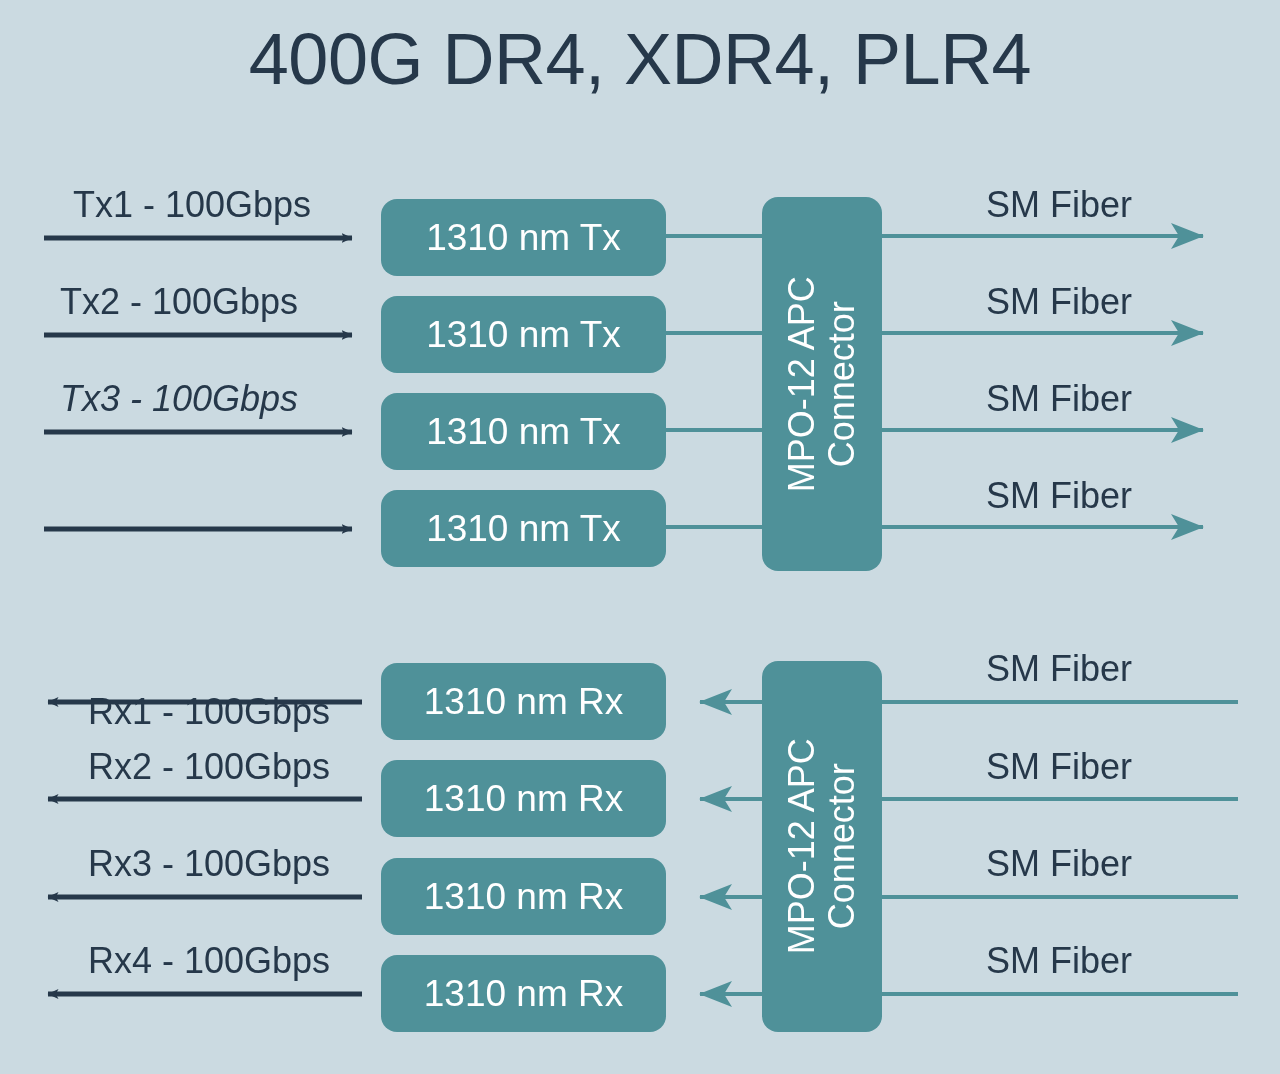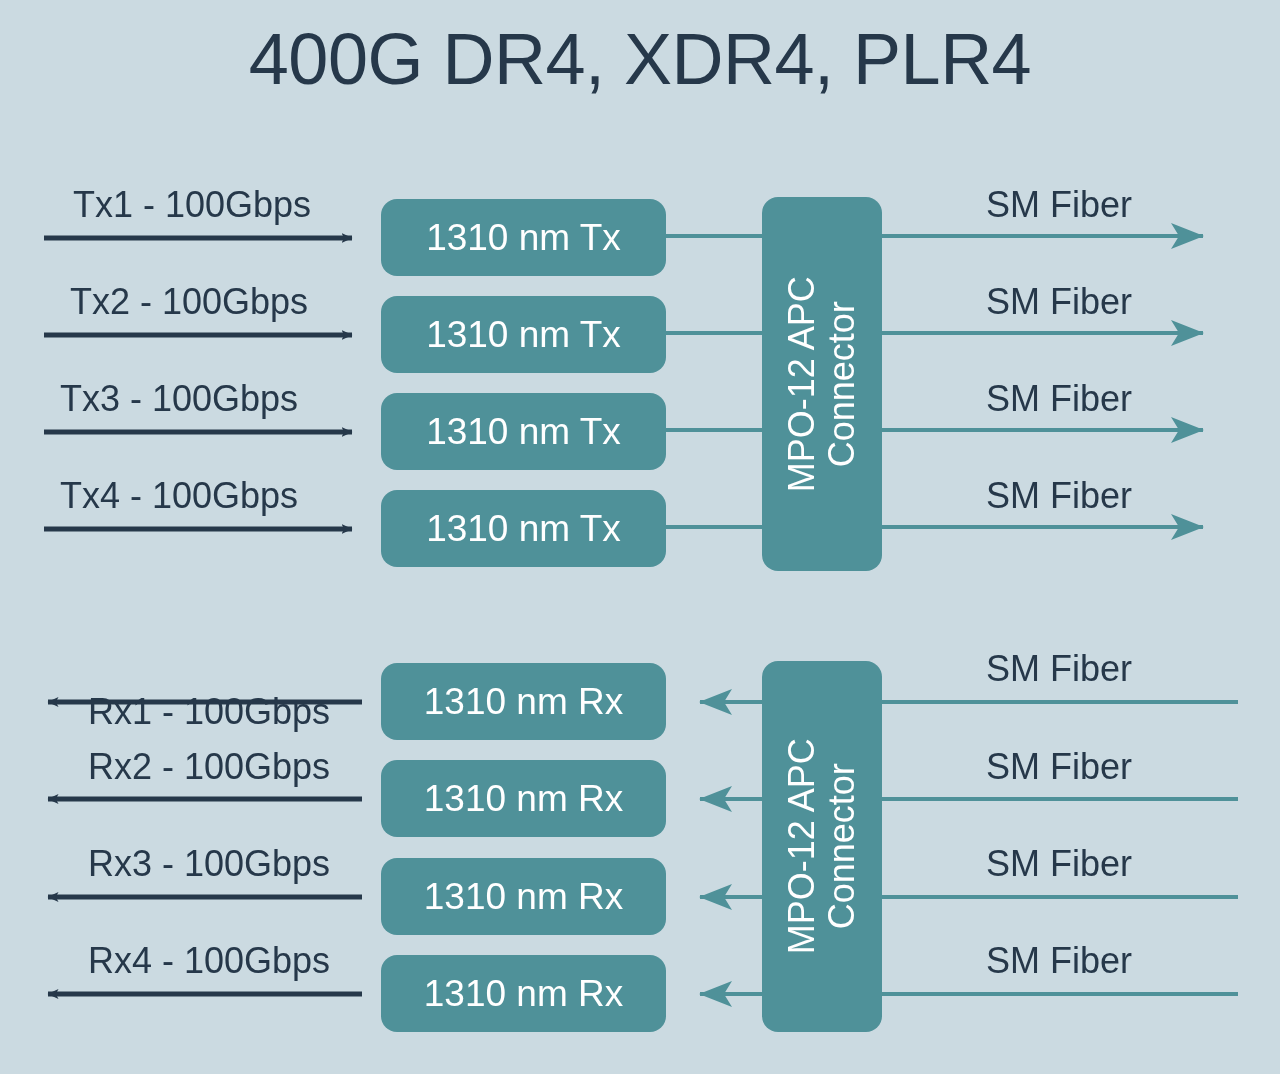--- a/index.html
+++ b/index.html
@@ -133,23 +133,22 @@
 
     <g>
       <line x1="881" y1="702" x2="1238" y2="702" stroke="#4f9199" stroke-width="4"></line>
       <line x1="881" y1="799" x2="1238" y2="799" stroke="#4f9199" stroke-width="4"></line>
       <line x1="881" y1="897" x2="1238" y2="897" stroke="#4f9199" stroke-width="4"></line>
       <line x1="881" y1="994" x2="1238" y2="994" stroke="#4f9199" stroke-width="4"></line>
     </g>
   </svg>
 
   <div class="edge-label" style="left:60px; top:184px;margin-left:13px;">Tx1 - 100Gbps</div>
-  <div class="edge-label" style="left:70px; top:281px;text-align:right;">Tx2 - 100Gbps</div>
-  <div class="edge-label" style="left:60px; top:378px;">Tx3 - 100Gbps</div>
-  <div class="edge-label" style="left:60px; top:475px;">Tx4 - 100Gbps</div>
+  <div class="edge-label" style="left:60px; top:281px;text-align:right;">Tx2 - 100Gbps</div>
+  <div class="edge-label" style="left:60px; top:378px;font-style:italic;">Tx3 - 100Gbps</div>
 
   <div class="tealbox lane-box" style="top:199px;">
     <span>1310 nm Tx</span>
   </div>
   <div class="tealbox lane-box" style="top:296px;">
     <span>1310 nm Tx</span>
   </div>
   <div class="tealbox lane-box" style="top:393px;">
     <span>1310 nm Tx</span>
   </div>

